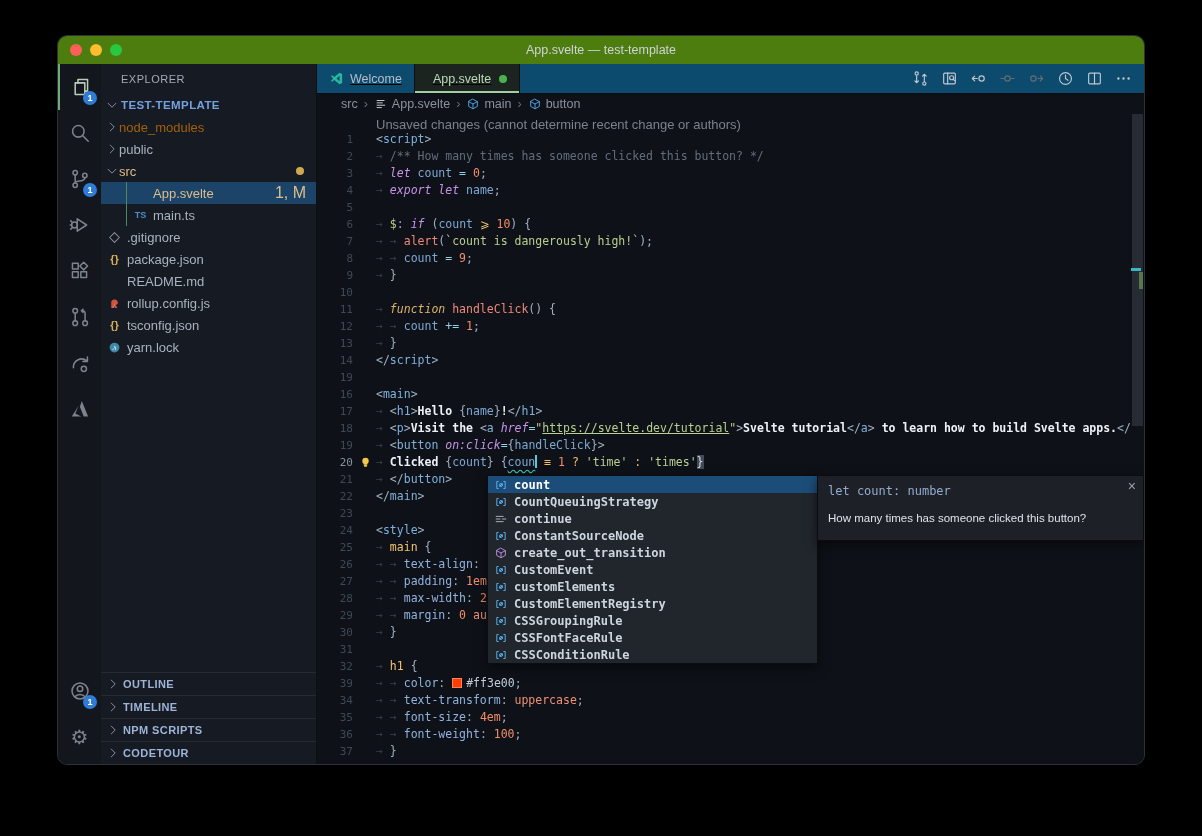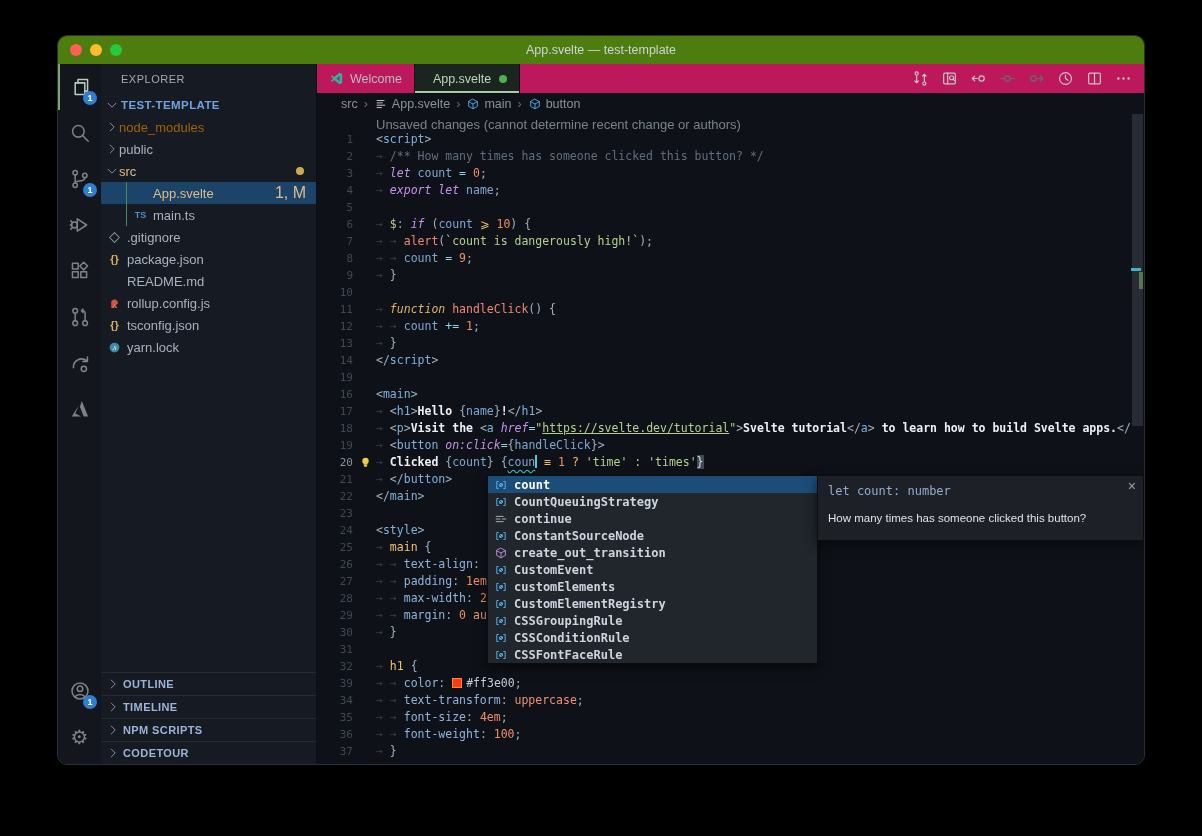--- a/index.html
+++ b/index.html
@@ -36,21 +36,21 @@
   .frow.mod{color:#ddbe8b;}
   .frow.selected{background:#1c4368;}
   .frow .fbadge{margin-left:auto;margin-right:10px;color:#ddbe8b;font-size:16px;}
   .frow .fdot{margin-left:auto;margin-right:12px;width:8px;height:8px;border-radius:50%;background:#cfa94e;}
   .guide{position:absolute;left:25px;top:0;bottom:0;width:1px;background:#4c8a5e;}
   .sb-sections{position:absolute;left:0;right:0;bottom:0;}
   .sec-row{height:22px;display:flex;align-items:center;border-top:1px solid #252a33;color:#9db4d8;
     font-weight:700;font-size:11px;letter-spacing:.4px;cursor:pointer;}
   .sec-row svg{width:14px;height:14px;margin:0 3px 0 5px;color:#8b93a0;}
   
-  .tabbar{position:absolute;left:259px;top:28px;right:0;height:30px;background:#be185d;display:flex;border-bottom:1px solid #0b0e12;box-sizing:border-box;}
+  .tabbar{position:absolute;left:259px;top:28px;right:0;height:30px;background:#0c4a6e;display:flex;border-bottom:1px solid #0b0e12;box-sizing:border-box;text-decoration:underline;}
   .tab{display:flex;align-items:center;padding:0 12px;font-size:12.5px;color:#b6bcc6;border-right:1px solid #0c0f14;cursor:pointer;position:relative;}
   .tab svg,.tab .txticon{margin-right:6px;}
   .tab.active{background:#1b241f;color:#b9d8b9;box-shadow:inset 0 -2px 0 #a3cda3;}
   .tab .mdot{width:8px;height:8px;border-radius:50%;background:#4db150;margin-left:8px;}
   .ed-actions{margin-left:auto;display:flex;align-items:center;gap:7px;padding-right:10px;color:#c0c6ce;}
   .ed-actions .act{width:22px;height:22px;display:flex;align-items:center;justify-content:center;cursor:pointer;}
   .ed-actions .act.dim{color:#666c75;}
   .ed-actions svg{width:17px;height:17px;}
   .breadcrumbs{position:absolute;left:259px;top:58px;right:0;height:20px;background:#0e1218;display:flex;align-items:center;
     font-size:12.5px;color:#8a919b;padding-left:24px;box-sizing:border-box;}
@@ -627,31 +627,31 @@
         <span>CSSGroupingRule</span>
       </div>
       <div class="sg-row">
         <span class="kicon k-variable">
           <svg viewBox="0 0 16 16" fill="none" stroke="currentColor" stroke-width="1.1" stroke-linecap="round" stroke-linejoin="round">
             <path d="M4.8 4H3.2v8h1.6 M11.2 4h1.6v8h-1.6"></path>
             <circle cx="8" cy="8" r="1.7"></circle>
             <path d="M6.6 9.4 9.4 6.6"></path>
           </svg>
         </span>
+        <span>CSSFontFaceRule</span>
+      </div>
+      <div class="sg-row">
+        <span class="kicon k-variable">
+          <svg viewBox="0 0 16 16" fill="none" stroke="currentColor" stroke-width="1.1" stroke-linecap="round" stroke-linejoin="round">
+            <path d="M4.8 4H3.2v8h1.6 M11.2 4h1.6v8h-1.6"></path>
+            <circle cx="8" cy="8" r="1.7"></circle>
+            <path d="M6.6 9.4 9.4 6.6"></path>
+          </svg>
+        </span>
         <span>CSSConditionRule</span>
-      </div>
-      <div class="sg-row">
-        <span class="kicon k-variable">
-          <svg viewBox="0 0 16 16" fill="none" stroke="currentColor" stroke-width="1.1" stroke-linecap="round" stroke-linejoin="round">
-            <path d="M4.8 4H3.2v8h1.6 M11.2 4h1.6v8h-1.6"></path>
-            <circle cx="8" cy="8" r="1.7"></circle>
-            <path d="M6.6 9.4 9.4 6.6"></path>
-          </svg>
-        </span>
-        <span>CSSFontFaceRule</span>
       </div>
     </div>
 
   <div class="suggest-detail">
     <div class="sd-sig">let count: number</div>
     <div class="sd-doc">How many times has someone clicked this button?</div>
     <div class="sd-close" id="sd-close">×</div>
   </div>
 </div>
 

